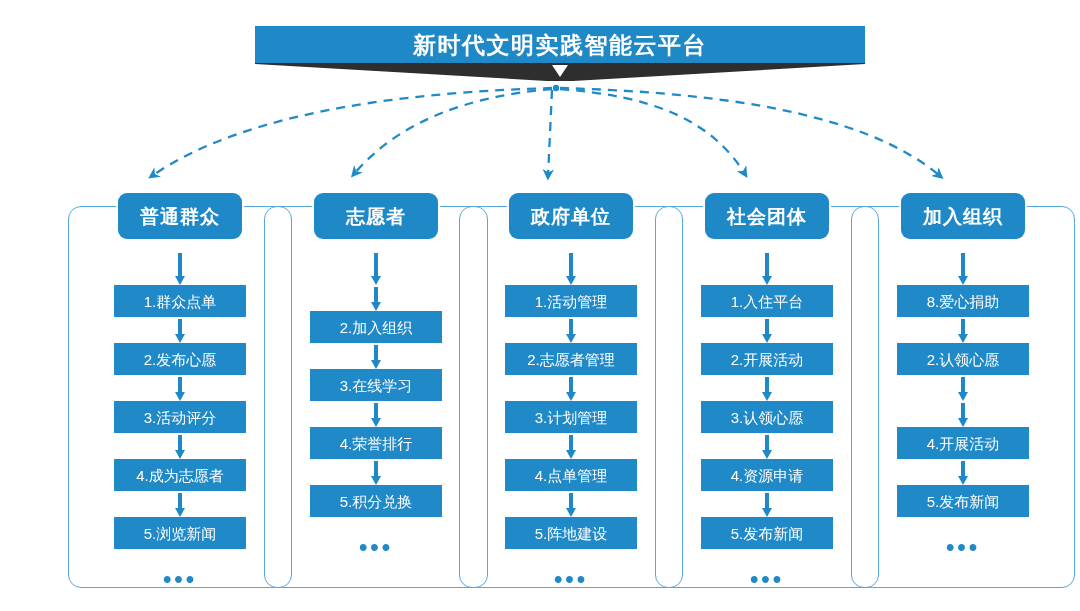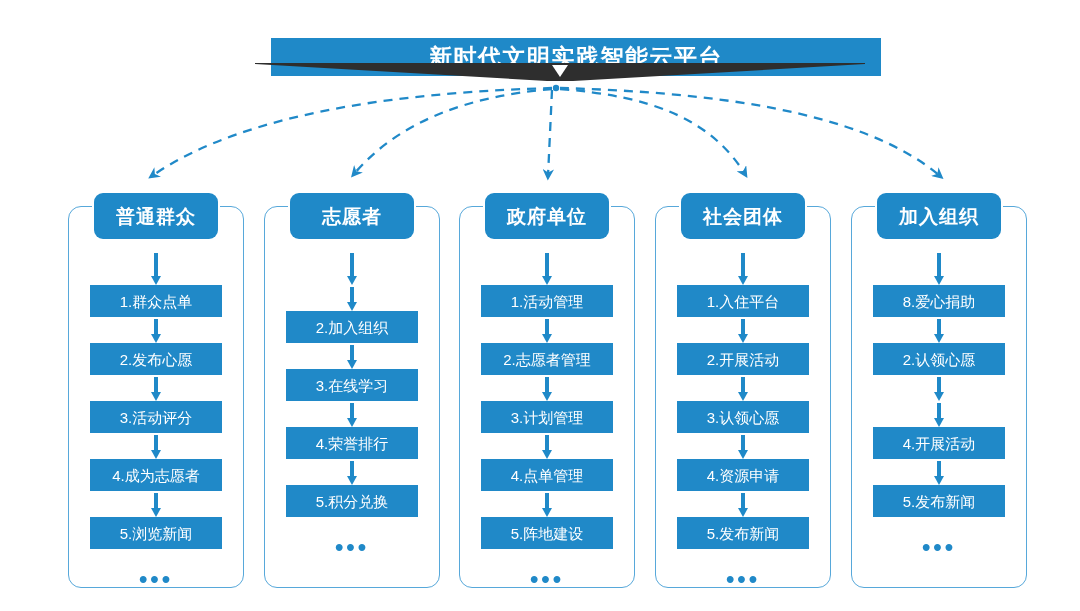--- a/index.html
+++ b/index.html
@@ -15,29 +15,28 @@
     position: relative;
     width: 1080px;
     height: 611px;
     background: #ffffff;
     overflow: hidden;
   }
 
   
   .title-bar {
     position: absolute;
-    left: 271px;
+    left: 255px;
     top: 26px;
     width: 610px;
     height: 38px;
     background: #1f89c8;
     display: flex;
     align-items: center;
     justify-content: center;
-    margin-top: 12px;
   }
   .title-text {
     color: #ffffff;
     font-size: 23px;
     font-weight: bold;
     letter-spacing: 1.5px;
     line-height: 1;
     white-space: nowrap;
   }
   .banner-shadow {
@@ -65,20 +64,21 @@
     left: 0;
     top: 0;
     width: 1080px;
     height: 611px;
   }
   .column {
     position: absolute;
     top: 206px;
     width: 176px;
     height: 382px;
+    padding-left: 48px;
   }
   .col-0 { left: 68px; }
   .col-1 { left: 264px; }
   .col-2 { left: 459px; }
   .col-3 { left: 655px; }
   .col-4 { left: 851px; }
 
   .col-frame {
     position: absolute;
     left: 0;

